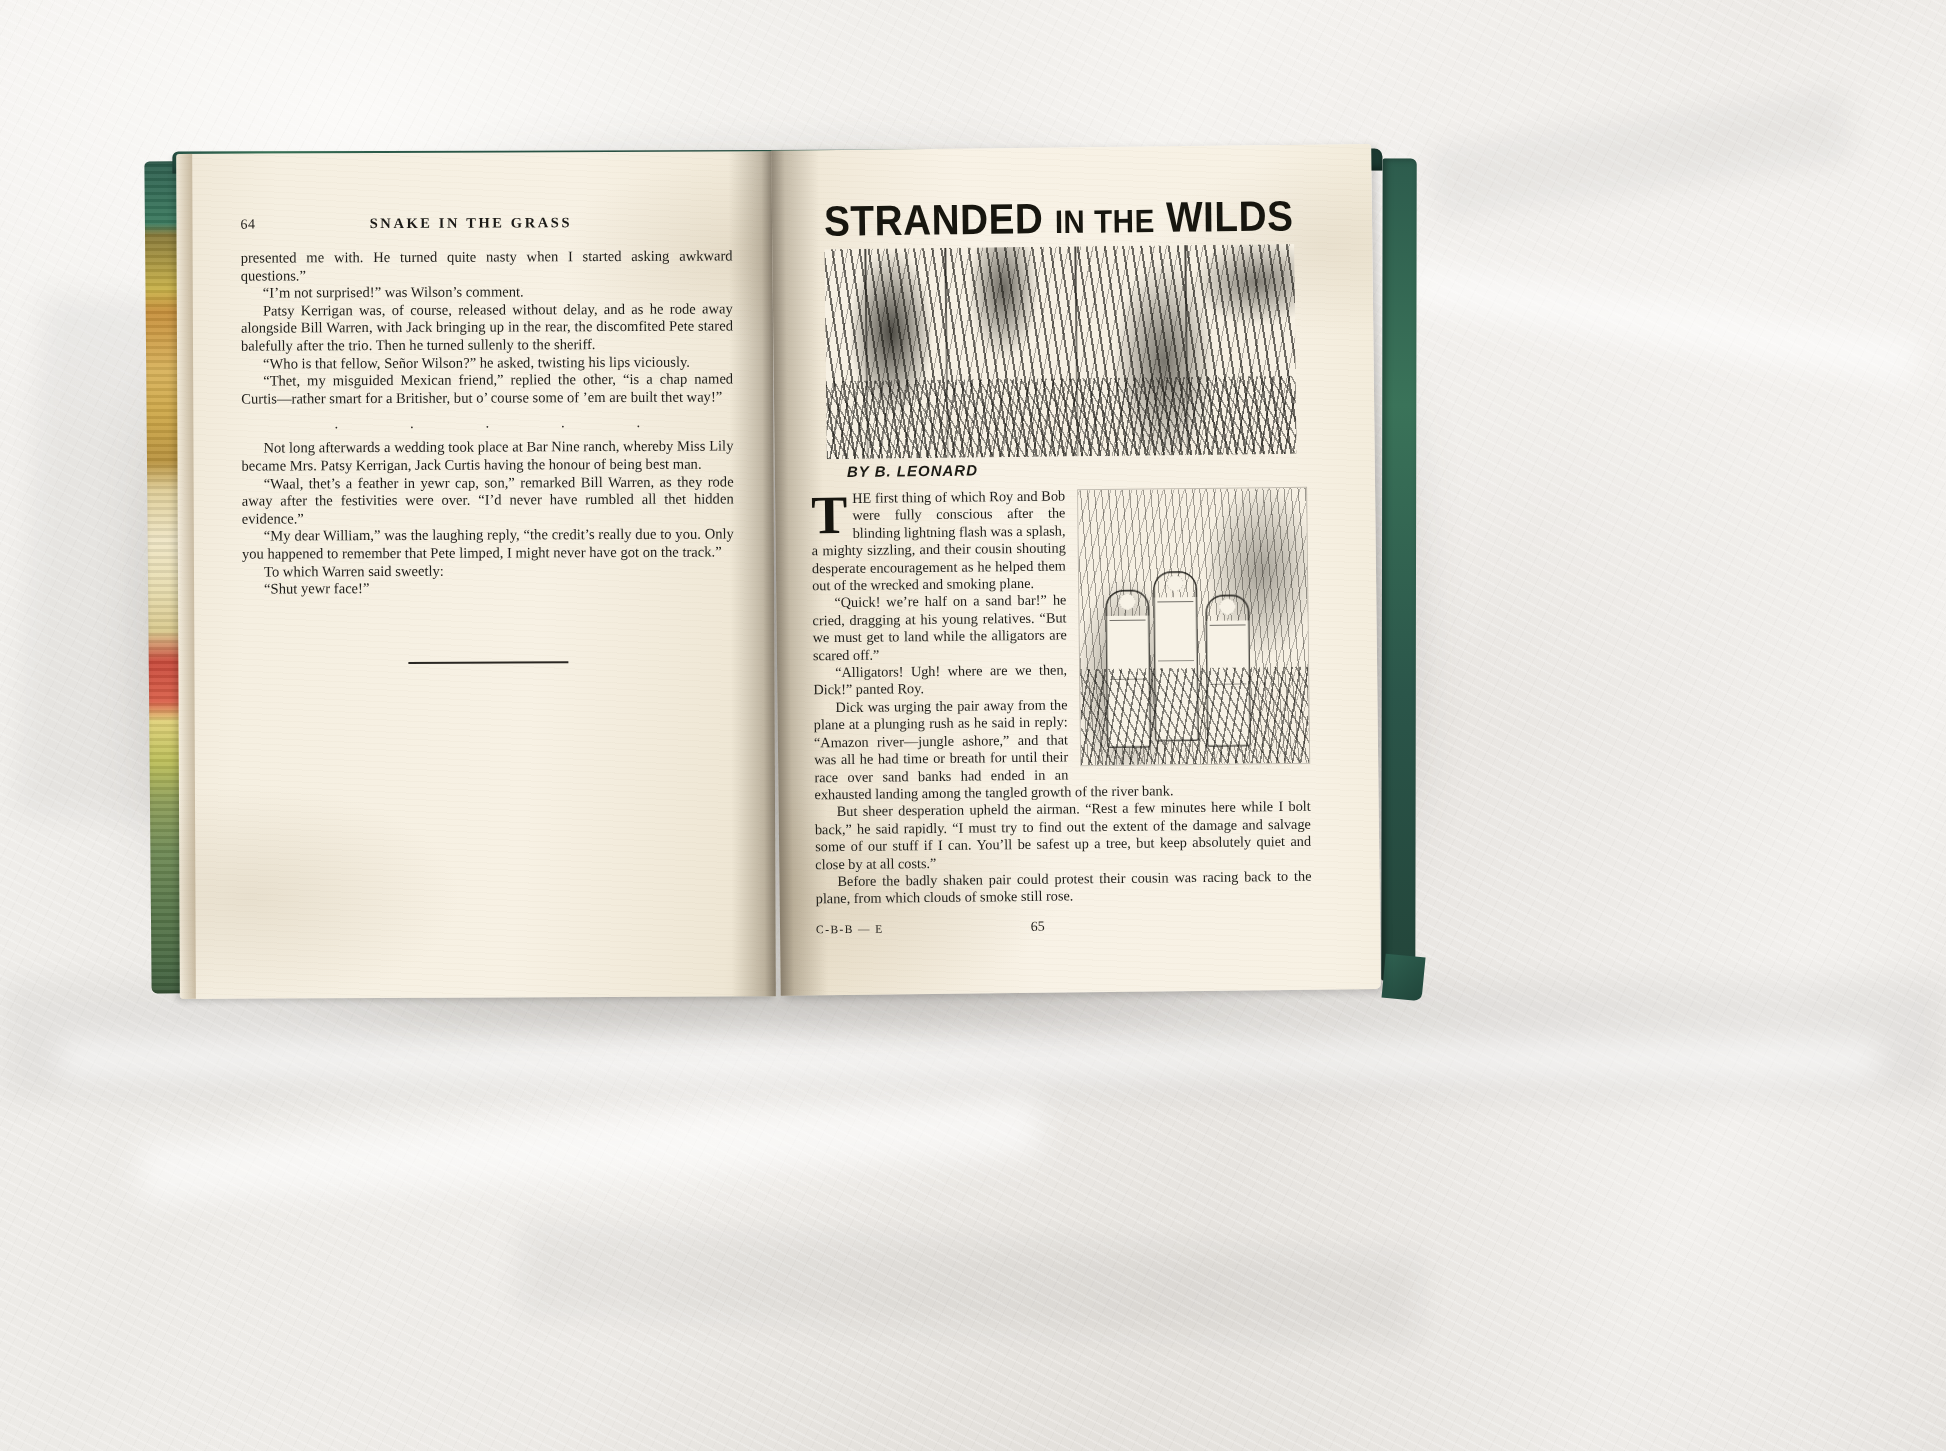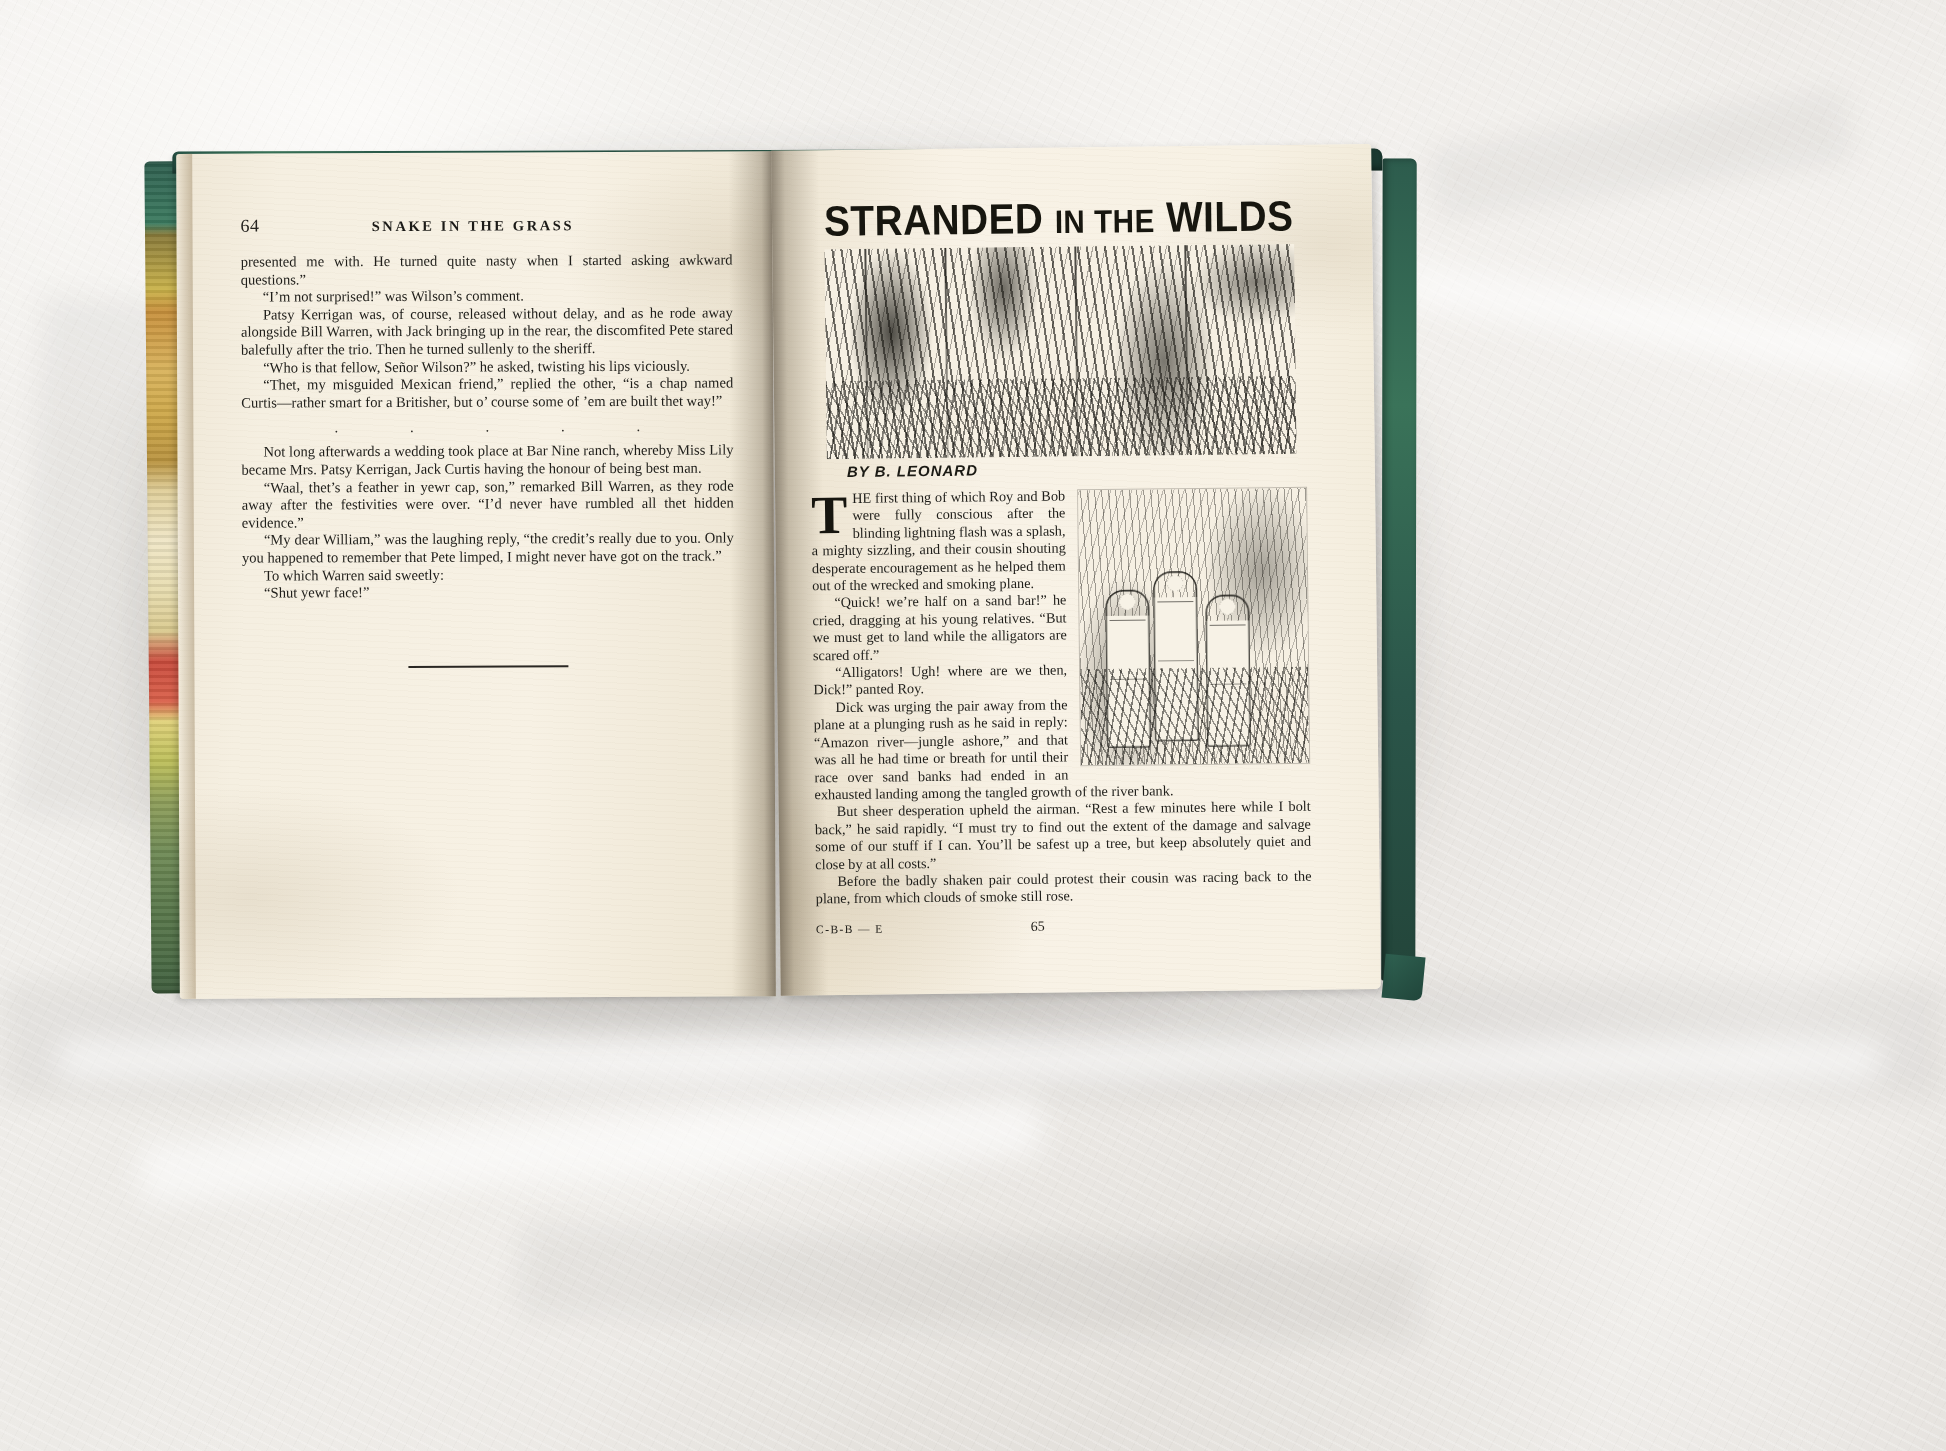--- a/index.html
+++ b/index.html
@@ -136,21 +136,21 @@
   .col-left{
     left:64px;top:62px;width:492px;
   }
   .col-right{
     left:36px;top:50px;width:496px;
   }
   .folio-row{
     display:flex;align-items:baseline;justify-content:flex-start;
     font-size:13.5px;letter-spacing:.4px;margin-bottom:17px;
   }
-  .folio-num{font-size:18px;color:#25231f;}
+  .folio-num{font-size:14px;color:#25231f;}
   .running-head{
     flex:1;text-align:center;font-size:14.5px;letter-spacing:2.6px;
     font-weight:700;color:#1b1a17;padding-right:46px;
   }
   p.body{
     margin:0;
     font-size:14.6px;
     line-height:17.6px;
     text-align:justify;
     text-justify:inter-word;

